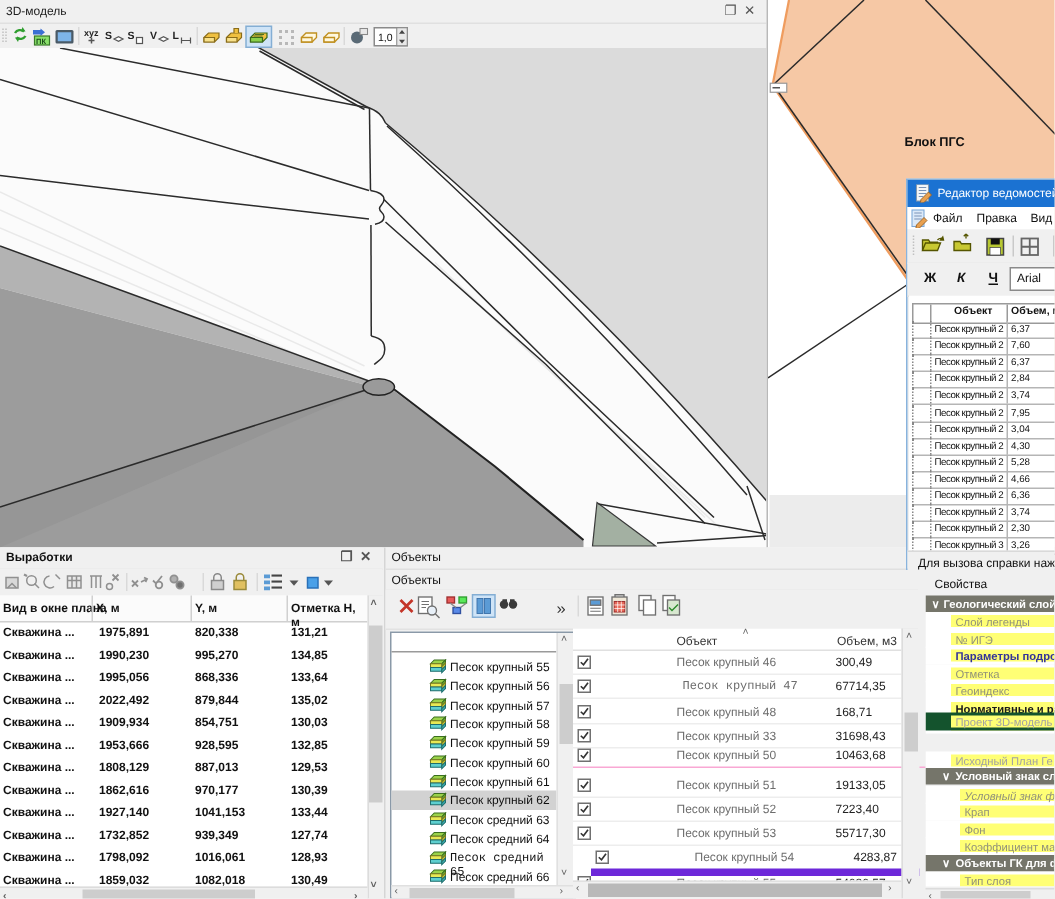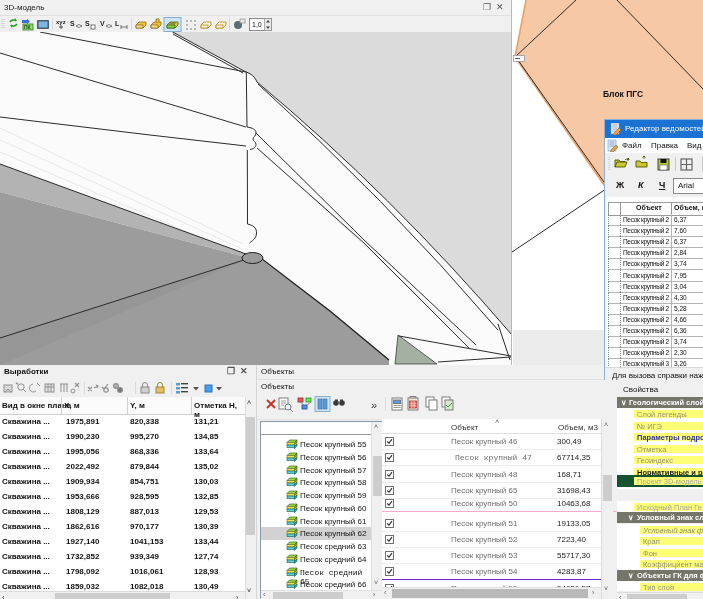--- a/index.html
+++ b/index.html
@@ -539,21 +539,21 @@
  <span class="abs" style="left:3px;top:4px;width:7px;height:7px;border:1px solid #707070;background:#fff;"><svg width="7" height="7">
               <path d="M1.2,3.5 L3,5.2 L6,1.2" stroke="#333" stroke-width="1.1" fill="none"></path>
             </svg></span>
  <span class="abs" style="left:69px;top:4px;color:#6d6d6d;">Песок крупный 48</span>
  <span class="abs" style="left:175px;top:4px;color:#222;">168,71</span>
         </div>
         <div class="abs" style="left:0;top:62.900000000000006px;width:219px;height:16px;border-bottom:1px solid #ededed;">
  <span class="abs" style="left:3px;top:4px;width:7px;height:7px;border:1px solid #707070;background:#fff;"><svg width="7" height="7">
               <path d="M1.2,3.5 L3,5.2 L6,1.2" stroke="#333" stroke-width="1.1" fill="none"></path>
             </svg></span>
- <span class="abs" style="left:69px;top:4px;color:#6d6d6d;">Песок крупный 65</span>
+ <span class="abs" style="left:69px;top:4px;color:#6d6d6d;">Песок крупный 33</span>
  <span class="abs" style="left:175px;top:4px;color:#222;">31698,43</span>
         </div>
         <div class="abs" style="left:0;top:76px;width:261px;height:16px;border-bottom:1px solid #f9a8d4;">
  <span class="abs" style="left:3px;top:4px;width:7px;height:7px;border:1px solid #707070;background:#fff;"><svg width="7" height="7">
               <path d="M1.2,3.5 L3,5.2 L6,1.2" stroke="#333" stroke-width="1.1" fill="none"></path>
             </svg></span>
  <span class="abs" style="left:69px;top:4px;color:#6d6d6d;">Песок крупный 50</span>
  <span class="abs" style="left:175px;top:4px;color:#222;">10463,68</span>
         </div>
         <div class="abs" style="left:0;top:95.5px;width:219px;height:16px;border-bottom:1px solid #ededed;">
@@ -570,21 +570,21 @@
  <span class="abs" style="left:69px;top:4px;color:#6d6d6d;">Песок крупный 52</span>
  <span class="abs" style="left:175px;top:4px;color:#222;">7223,40</span>
         </div>
         <div class="abs" style="left:0;top:128.10000000000002px;width:219px;height:16px;border-bottom:1px solid #ededed;">
  <span class="abs" style="left:3px;top:4px;width:7px;height:7px;border:1px solid #707070;background:#fff;"><svg width="7" height="7">
               <path d="M1.2,3.5 L3,5.2 L6,1.2" stroke="#333" stroke-width="1.1" fill="none"></path>
             </svg></span>
  <span class="abs" style="left:69px;top:4px;color:#6d6d6d;">Песок крупный 53</span>
  <span class="abs" style="left:175px;top:4px;color:#222;">55717,30</span>
         </div>
-        <div class="abs" style="left:0;top:144.4px;width:219px;height:16px;border-bottom:1px solid #6d28d9;">
+        <div class="abs" style="left:12px;top:144.4px;width:219px;height:16px;border-bottom:5px solid #6d28d9;">
  <span class="abs" style="left:3px;top:4px;width:7px;height:7px;border:1px solid #707070;background:#fff;"><svg width="7" height="7">
               <path d="M1.2,3.5 L3,5.2 L6,1.2" stroke="#333" stroke-width="1.1" fill="none"></path>
             </svg></span>
  <span class="abs" style="left:69px;top:4px;color:#6d6d6d;">Песок крупный 54</span>
  <span class="abs" style="left:175px;top:4px;color:#222;">4283,87</span>
         </div>
         <div class="abs" style="left:0;top:160.70000000000002px;width:219px;height:16px;border-bottom:1px solid #ededed;">
  <span class="abs" style="left:3px;top:4px;width:7px;height:7px;border:1px solid #707070;background:#fff;"><svg width="7" height="7">
               <path d="M1.2,3.5 L3,5.2 L6,1.2" stroke="#333" stroke-width="1.1" fill="none"></path>
             </svg></span>

